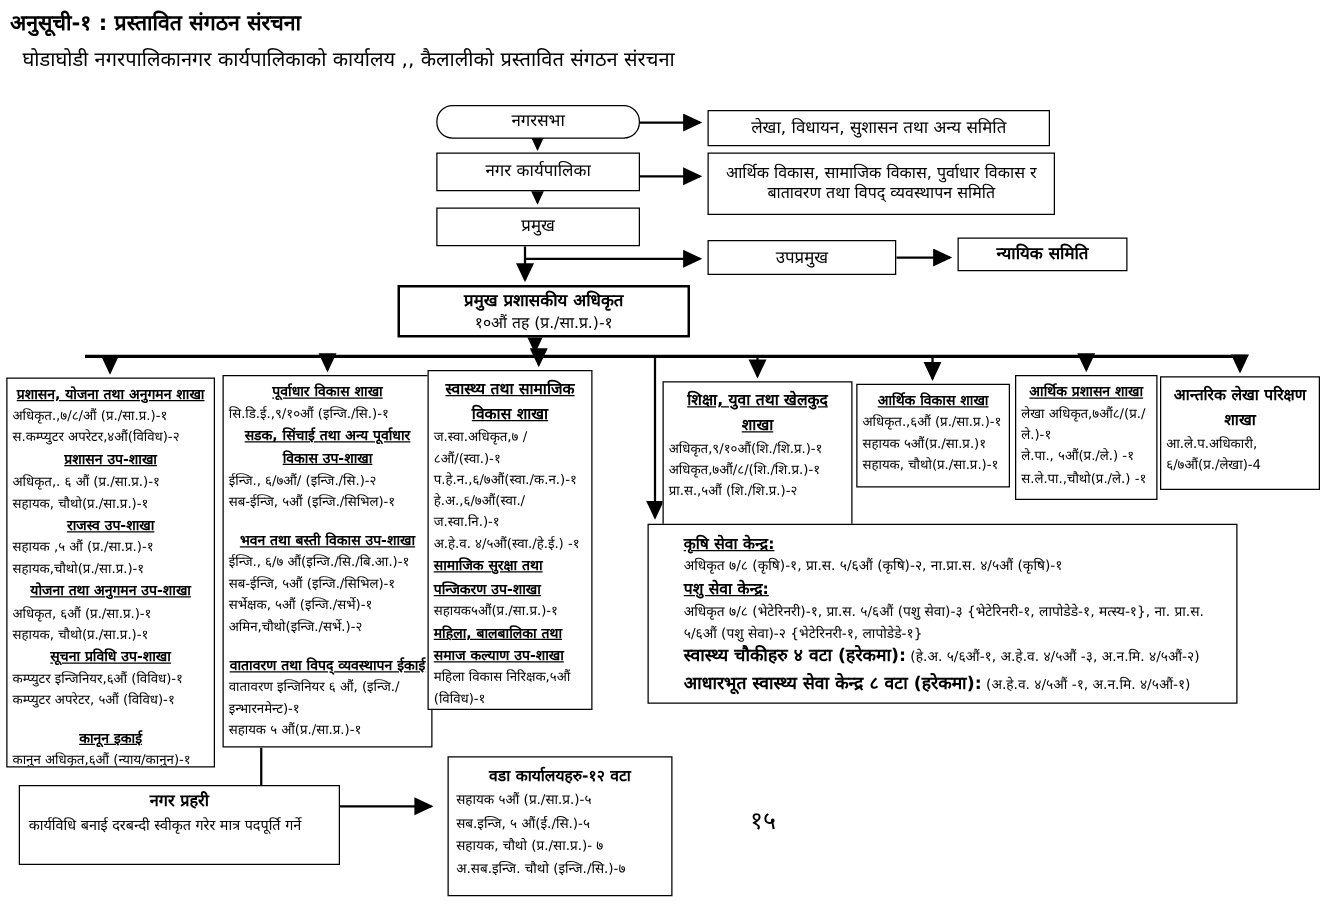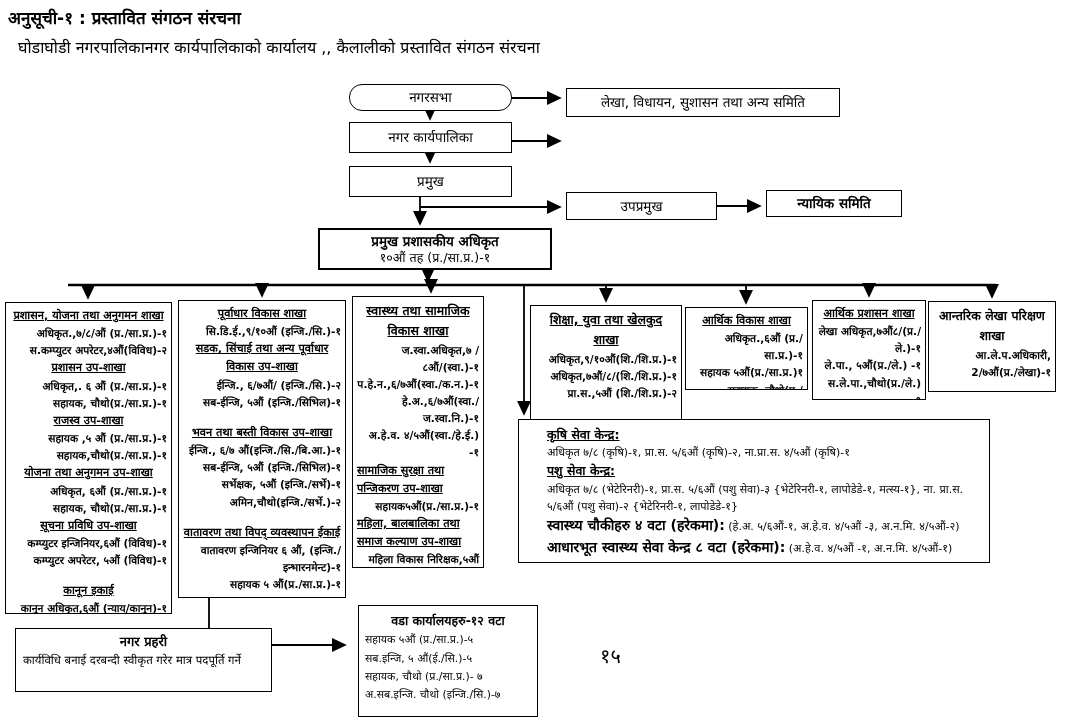--- a/index.html
+++ b/index.html
@@ -11,21 +11,21 @@
   .pgsub{position:absolute;left:18px;top:36px;font-size:16px;}
   svg.wires{position:absolute;left:0;top:0;pointer-events:none;}
   .box{position:absolute;border:1.6px solid #000;background:#fff;box-sizing:border-box;overflow:hidden;}
   .cbox{display:flex;align-items:center;justify-content:center;text-align:center;font-size:13.5px;line-height:1.25;padding:2px 4px;}
   .bold{font-weight:bold;}
   .cao{border-width:2px;flex-direction:column;}
   .cao .t1{font-weight:bold;font-size:13.5px;}
   .cao .t2{font-size:12.5px;}
   .col{font-size:10.6px;line-height:1.62;padding:4px 4px;overflow-wrap:break-word;}
   .col .h{font-weight:bold;text-decoration:underline;text-align:center;font-size:11.2px;}
-  .col .i{text-align:right;font-weight:bold;}
+  .col .i{text-align:left;}
   .gap{margin-top:13px;}
   .svc{font-size:11px;line-height:1.55;padding:5px 8px;}
   .svc .h{font-weight:bold;text-decoration:underline;font-size:12.5px;display:block;text-align:left;}
   .svc .hin{font-weight:bold;font-size:14px;}
   .svc .i{text-align:left;}
   .ward{font-size:10.8px;line-height:1.7;padding:4px 6px;}
   .ward .t{font-weight:bold;text-align:center;font-size:12.5px;}
   .prahari{font-size:11.5px;line-height:1.5;padding:3px 7px;}
   .prahari .t{font-weight:bold;text-align:center;font-size:13px;}
   .pagenum{position:absolute;left:600px;top:642px;font-size:20px;}
@@ -66,20 +66,23 @@
 
   <div class="box cbox" style="left:349px;top:84px;width:163px;height:27px;border-radius:13px;">
     <span>नगरसभा</span>
   </div>
   <div class="box cbox" style="left:566px;top:88px;width:274px;height:29px;">
     <span>लेखा, विधायन, सुशासन तथा अन्य समिति</span>
   </div>
   <div class="box cbox" style="left:349px;top:122px;width:163px;height:31px;">
     <span>नगर कार्यपालिका</span>
   </div>
+  <div class="box cbox" style="left:566px;top:122px;width:278px;height:50px;font-size:12.8px;">
+    <span>आर्थिक विकास, सामाजिक विकास, पुर्वाधार विकास र बातावरण तथा विपद् व्यवस्थापन समिति</span>
+  </div>
   <div class="box cbox" style="left:566px;top:192px;width:151px;height:28px;">
     <span>उपप्रमुख</span>
   </div>
   <div class="box cbox" style="left:349px;top:166px;width:163px;height:31px;">
     <span>प्रमुख</span>
   </div>
   <div class="box cbox bold" style="left:766px;top:190px;width:136px;height:27px;">
     <span>न्यायिक समिति</span>
   </div>
   <div class="box cbox cao" style="left:318px;top:228px;width:234px;height:42px;">
@@ -117,21 +120,21 @@
     <div class="h gap">भवन तथा बस्ती विकास उप-शाखा</div>
     <div class="i">ईन्जि., ६/७ औं(इन्जि./सि./बि.आ.)-१</div>
     <div class="i">सब-ईन्जि, ५औं (इन्जि./सिभिल)-१</div>
     <div class="i">सर्भेक्षक, ५औं (इन्जि./सर्भे)-१</div>
     <div class="i">अमिन,चौथो(इन्जि./सर्भे.)-२</div>
     <div class="h gap">वातावरण तथा विपद् व्यवस्थापन ईकाई</div>
     <div class="i">वातावरण इन्जिनियर ६ औं, (इन्जि./इन्भारनमेन्ट)-१</div>
     <div class="i">सहायक ५ औं(प्र./सा.प्र.)-१</div>
   </div>
 
-  <div class="box col" style="left:352px;top:296px;width:132px;height:272px;">
+  <div class="box col" style="left:342px;top:296px;width:132px;height:272px;">
     <div class="h" style="font-size:12.5px;">स्वास्थ्य तथा सामाजिक विकास शाखा</div>
     <div class="i">ज.स्वा.अधिकृत,७ /८औं/(स्वा.)-१</div>
     <div class="i">प.हे.न.,६/७औं(स्वा./क.न.)-१</div>
     <div class="i">हे.अ.,६/७औं(स्वा./ज.स्वा.नि.)-१</div>
     <div class="i">अ.हे.व. ४/५औं(स्वा./हे.ई.) -१</div>
     <div class="h" style="text-align:left;">सामाजिक सुरक्षा तथा पन्जिकरण उप-शाखा</div>
     <div class="i">सहायक५औं(प्र./सा.प्र.)-१</div>
     <div class="h" style="text-align:left;">महिला, बालबालिका तथा समाज कल्याण उप-शाखा</div>
     <div class="i">महिला विकास निरिक्षक,५औं (विविध)-१</div>
     <div class="i">स.म.वि.नि..चौथो(विविध)-१</div>
@@ -153,21 +156,21 @@
 
   <div class="box col" style="left:812px;top:300px;width:114px;height:100px;">
     <div class="h">आर्थिक प्रशासन शाखा</div>
     <div class="i">लेखा अधिकृत,७औं८/(प्र./ले.)-१</div>
     <div class="i">ले.पा., ५औं(प्र./ले.) -१</div>
     <div class="i">स.ले.पा.,चौथो(प्र./ले.) -१</div>
   </div>
 
   <div class="box col" style="left:928px;top:301px;width:128px;height:91px;">
     <div class="h" style="text-decoration:none;font-size:12.5px;">आन्तरिक लेखा परिक्षण शाखा</div>
-    <div class="i">आ.ले.प.अधिकारी, 2/७औं(प्र./लेखा)-१</div>
+    <div class="i">आ.ले.प.अधिकारी, ६/७औं(प्र./लेखा)-4</div>
   </div>
 
   <div class="box svc" style="left:518px;top:419px;width:472px;height:144px;padding-left:28px;">
     <span class="h">कृषि सेवा केन्द्र:</span>
     <div class="i">अधिकृत ७/८ (कृषि)-१, प्रा.स. ५/६औं (कृषि)-२, ना.प्रा.स. ४/५औं (कृषि)-१</div>
     <span class="h">पशु सेवा केन्द्र:</span>
     <div class="i">अधिकृत ७/८ (भेटेरिनरी)-१, प्रा.स. ५/६औं (पशु सेवा)-३ {भेटेरिनरी-१, लापोडेडे-१, मत्स्य-१}, ना. प्रा.स. ५/६औं (पशु सेवा)-२ {भेटेरिनरी-१, लापोडेडे-१}</div>
     <div class="i">
       <span class="hin">स्वास्थ्य चौकीहरु ४ वटा (हरेकमा):</span>
       <span>(हे.अ. ५/६औं-१, अ.हे.व. ४/५औं -३, अ.न.मि. ४/५औं-२)</span>

